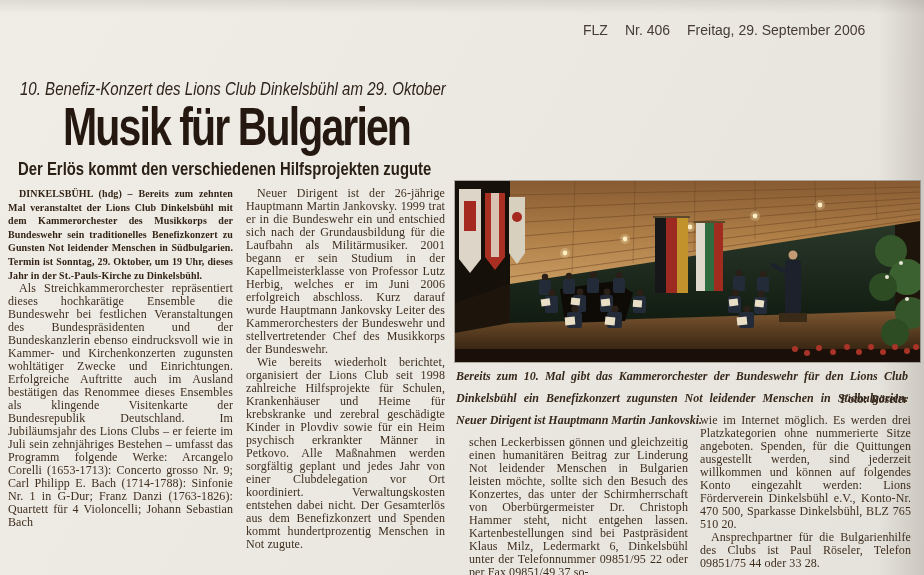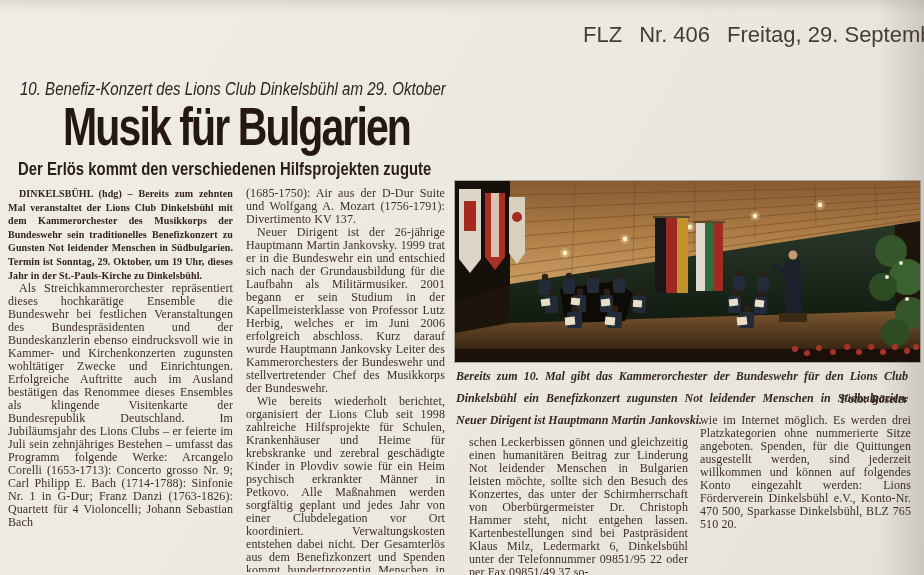--- a/index.html
+++ b/index.html
@@ -10,21 +10,21 @@
   }
   .page{
     position:absolute;inset:0;
     background:
       linear-gradient(90deg, rgba(110,104,94,0) 95%, rgba(110,104,94,.22) 100%),
       linear-gradient(180deg, rgba(110,104,94,.14) 0, rgba(110,104,94,0) 14px),
       linear-gradient(120deg,#f0ede7 0%,#ebe8e2 55%,#e5e2db 100%);
   }
   .header{
     position:absolute;top:22px;left:583px;width:330px;
-    font-family:"Liberation Sans",sans-serif;font-size:22px;color:#453c33;
+    font-family:"Liberation Sans",sans-serif;font-size:14px;color:#453c33;
     display:flex;gap:17px;white-space:nowrap;
   }
   .kicker{
     position:absolute;left:20px;top:79px;width:520px;
     font-family:"Liberation Sans",sans-serif;font-style:italic;font-size:17.5px;
     color:#2e241a;transform:scaleX(.86);transform-origin:left top;white-space:nowrap;
   }
   .title{
     position:absolute;left:63px;top:99px;margin:0;
     font-family:"Liberation Sans",sans-serif;font-weight:bold;font-size:54px;
@@ -73,21 +73,20 @@
   <div class="kicker">10. Benefiz-Konzert des Lions Club Dinkelsbühl am 29. Oktober</div>
   <h1 class="title">Musik für Bulgarien</h1>
   <div class="subtitle">Der Erlös kommt den verschiedenen Hilfsprojekten zugute</div>
 
   <div id="col1" class="bodycol">
     <p class="intro">DINKELSBÜHL (hdg) – Bereits zum zehnten Mal veranstaltet der Lions Club Dinkelsbühl mit dem Kammerorchester des Musikkorps der Bundeswehr sein traditionelles Benefizkonzert zu Gunsten Not leidender Menschen in Südbulgarien. Termin ist Sonntag, 29. Oktober, um 19 Uhr, dieses Jahr in der St.-Pauls-Kirche zu Dinkelsbühl.</p>
     <p>Als Streichkammerorchester repräsentiert dieses hochkarätige Ensemble die Bundeswehr bei festlichen Veranstaltungen des Bundespräsidenten und der Bundeskanzlerin ebenso eindrucksvoll wie in Kammer- und Kirchenkonzerten zugunsten wohltätiger Zwecke und Einrichtungen. Erfolgreiche Auftritte auch im Ausland bestätigen das Renommee dieses Ensembles als klingende Visitenkarte der Bundesrepublik Deutschland. Im Jubiläumsjahr des Lions Clubs – er feierte im Juli sein zehnjähriges Bestehen – umfasst das Programm folgende Werke: Arcangelo Corelli (1653-1713): Concerto grosso Nr. 9; Carl Philipp E. Bach (1714-1788): Sinfonie Nr. 1 in G-Dur; Franz Danzi (1763-1826): Quartett für 4 Violoncelli; Johann Sebastian Bach</p>
   </div>
 
   <div id="col2" class="bodycol">
-    <p class="cont">(1685-1750): Air aus der D-Dur Suite und Wolfgang A. Mozart (1756-1791): Divertimento KV 137.</p>
     <p>Neuer Dirigent ist der 26-jährige Hauptmann Martin Jankovsky. 1999 trat er in die Bundeswehr ein und entschied sich nach der Grundausbildung für die Laufbahn als Militärmusiker. 2001 begann er sein Studium in der Kapellmeisterklasse von Professor Lutz Herbig, welches er im Juni 2006 erfolgreich abschloss. Kurz darauf wurde Hauptmann Jankovsky Leiter des Kammerorchesters der Bundeswehr und stellvertretender Chef des Musikkorps der Bundeswehr.</p>
     <p>Wie bereits wiederholt berichtet, organisiert der Lions Club seit 1998 zahlreiche Hilfsprojekte für Schulen, Krankenhäuser und Heime für krebskranke und zerebral geschädigte Kinder in Plovdiv sowie für ein Heim psychisch erkrankter Männer in Petkovo. Alle Maßnahmen werden sorgfältig geplant und jedes Jahr von einer Clubdelegation vor Ort koordiniert. Verwaltungskosten entstehen dabei nicht. Der Gesamterlös aus dem Benefizkonzert und Spenden kommt hundertprozentig Menschen in Not zugute.</p>
 
   </div>
 
   <div class="photo">
     <svg viewBox="0 0 465 181" preserveAspectRatio="none" aria-hidden="true">
       <defs>
         <linearGradient id="gWood" x1="0" y1="0" x2="0" y2="1">
           <stop offset="0" stop-color="#875a32"></stop>
@@ -258,15 +257,16 @@
     <span>Bereits zum 10. Mal gibt das Kammerorchester der Bundeswehr für den Lions Club Dinkelsbühl ein Benefizkonzert zugunsten Not leidender Menschen in Südbulgarien. Neuer Dirigent ist Hauptmann Martin Jankovski.</span>
     <span class="credit">Foto: Röseler</span>
   </div>
 
   <div id="col3" class="bodycol">
     <p class="cont">schen Leckerbissen gönnen und gleichzeitig einen humanitären Beitrag zur Linderung Not leidender Menschen in Bulgarien leisten möchte, sollte sich den Besuch des Konzertes, das unter der Schirmherrschaft von Oberbürgermeister Dr. Christoph Hammer steht, nicht entgehen lassen. Kartenbestellungen sind bei Pastpräsident Klaus Milz, Ledermarkt 6, Dinkelsbühl unter der Telefonnummer 09851/95 22 oder per Fax 09851/49 37 so-</p>
   </div>
 
   <div id="col4" class="bodycol">
     <p class="cont">wie im Internet möglich. Es werden drei Platzkategorien ohne nummerierte Sitze angeboten. Spenden, für die Quittungen ausgestellt werden, sind jederzeit willkommen und können auf folgendes Konto eingezahlt werden: Lions Förderverein Dinkelsbühl e.V., Konto-Nr. 470 500, Sparkasse Dinkelsbühl, BLZ 765 510 20.</p>
+    <p>Ansprechpartner für die Bulgarienhilfe des Clubs ist Paul Röseler, Telefon 09851/75 44 oder 33 28.</p>
   </div>
 
 </div>
 
 </body></html>

